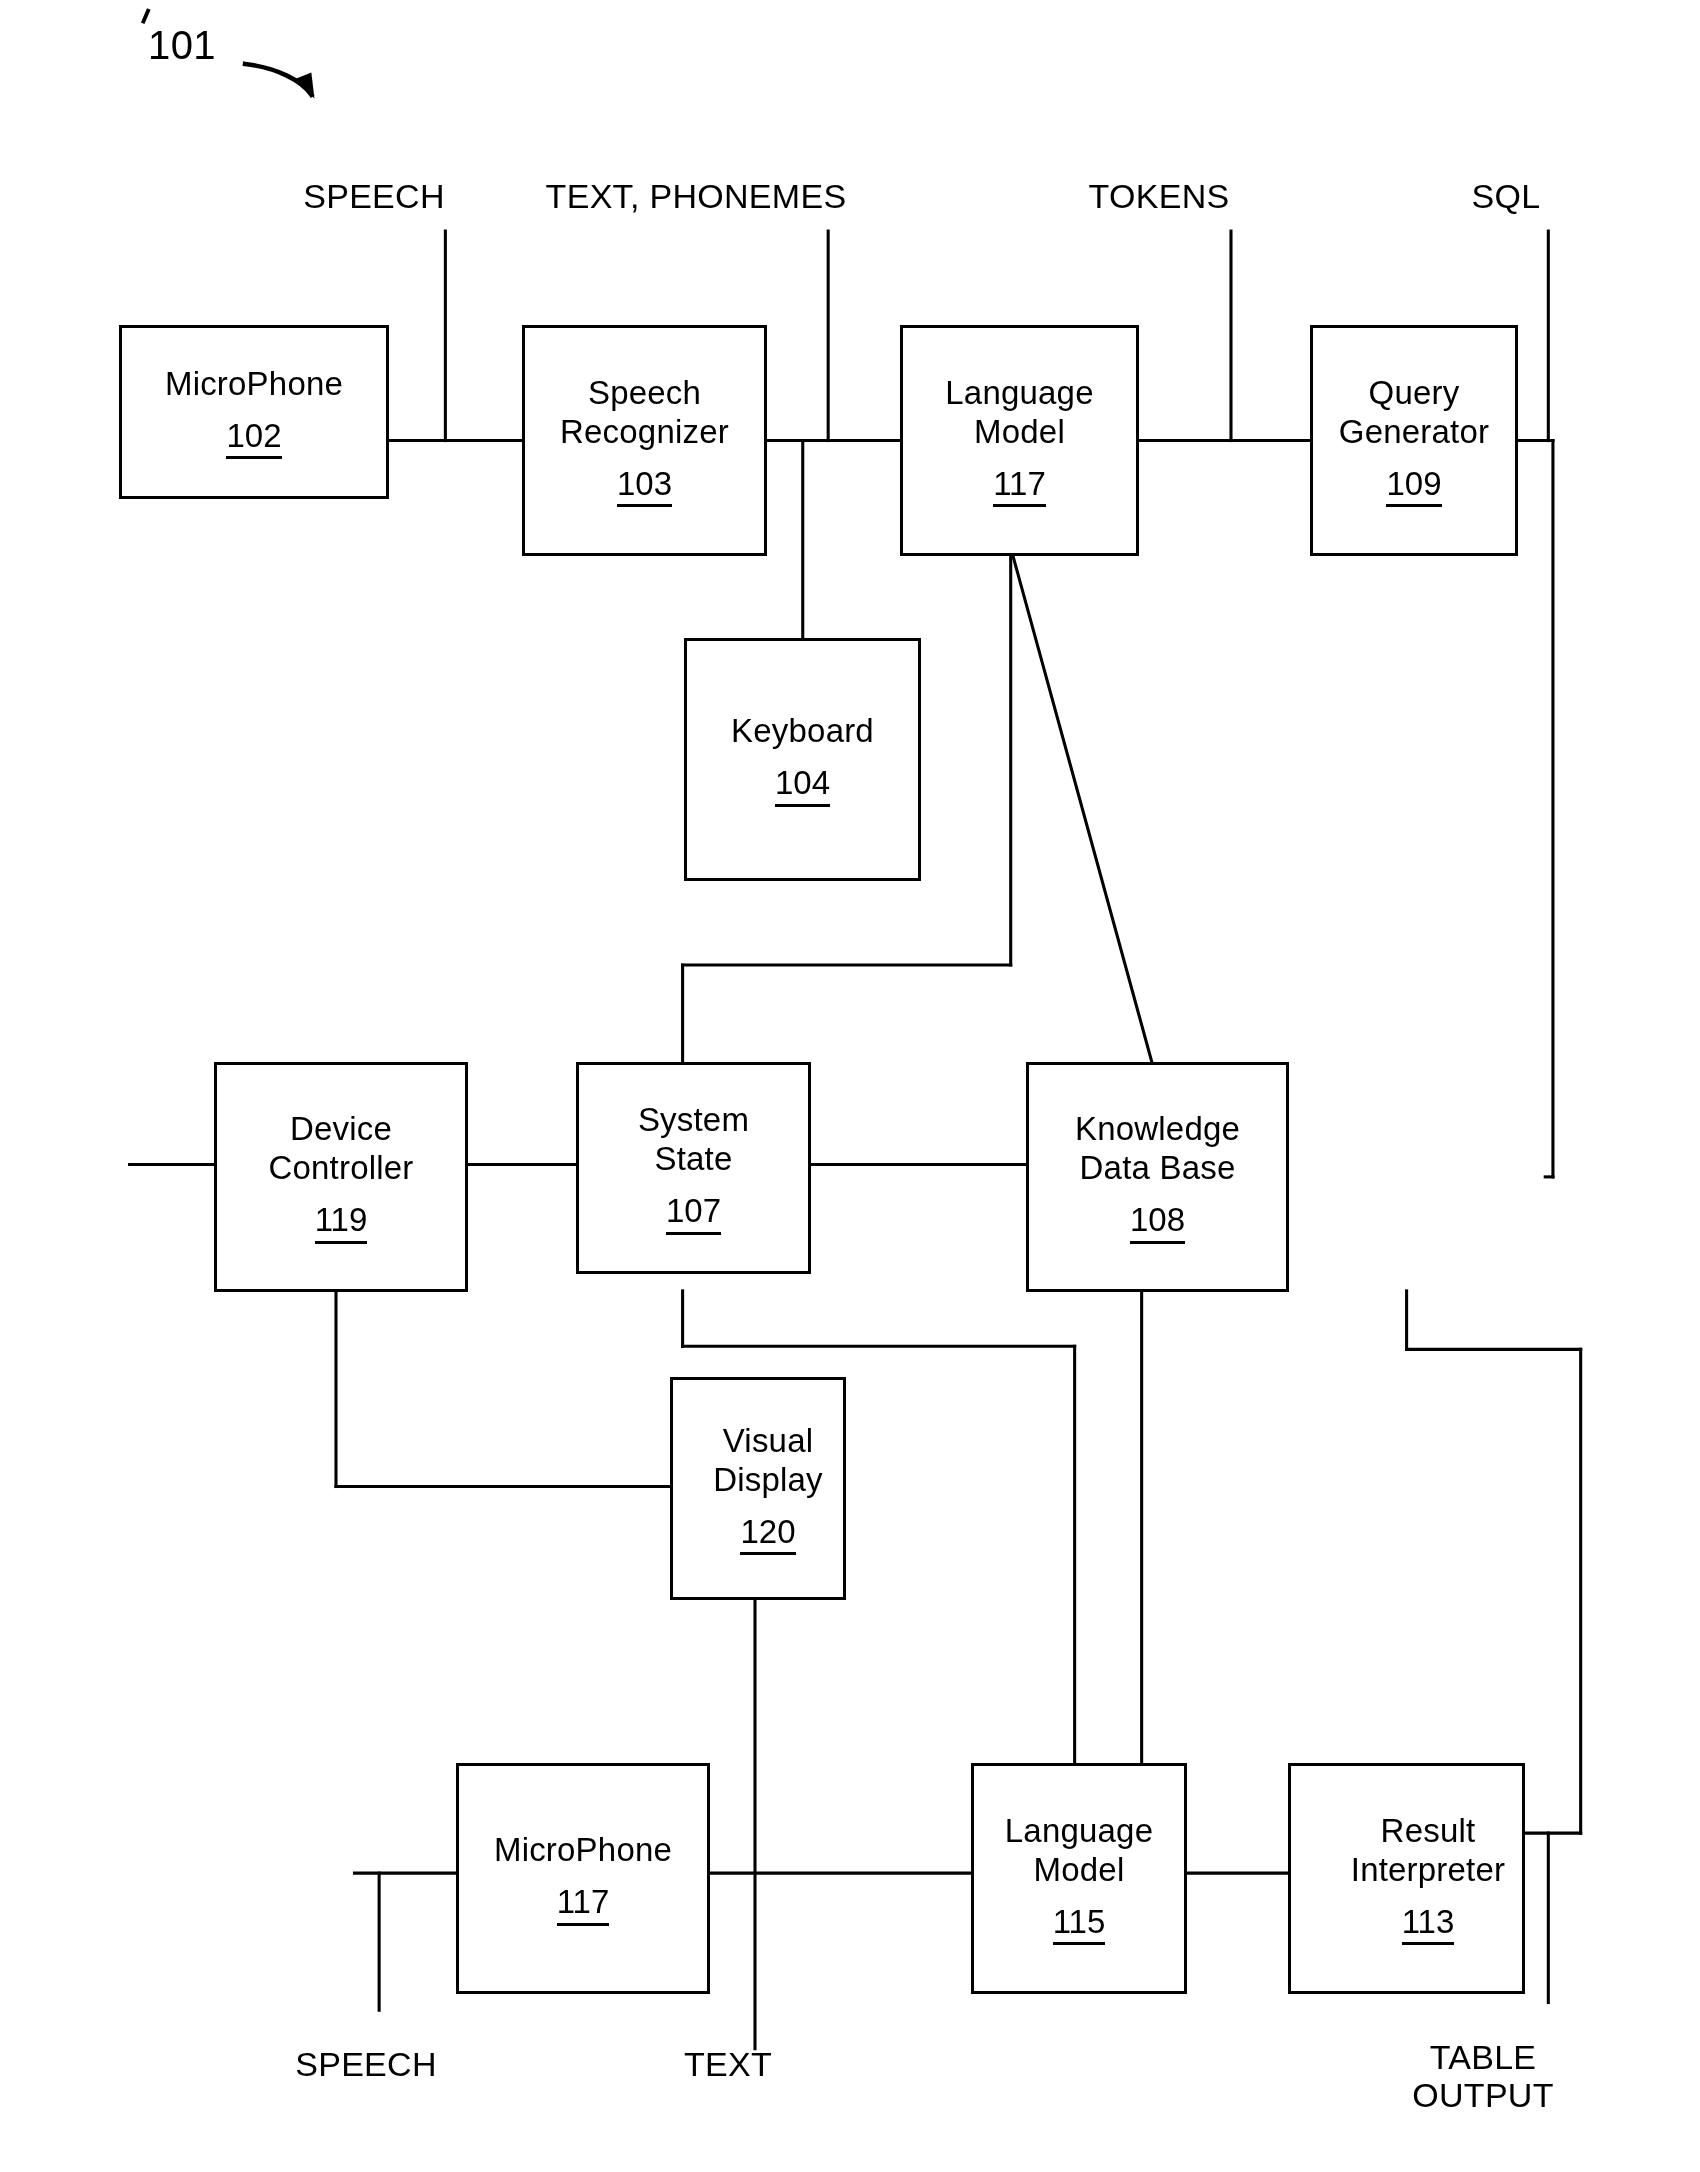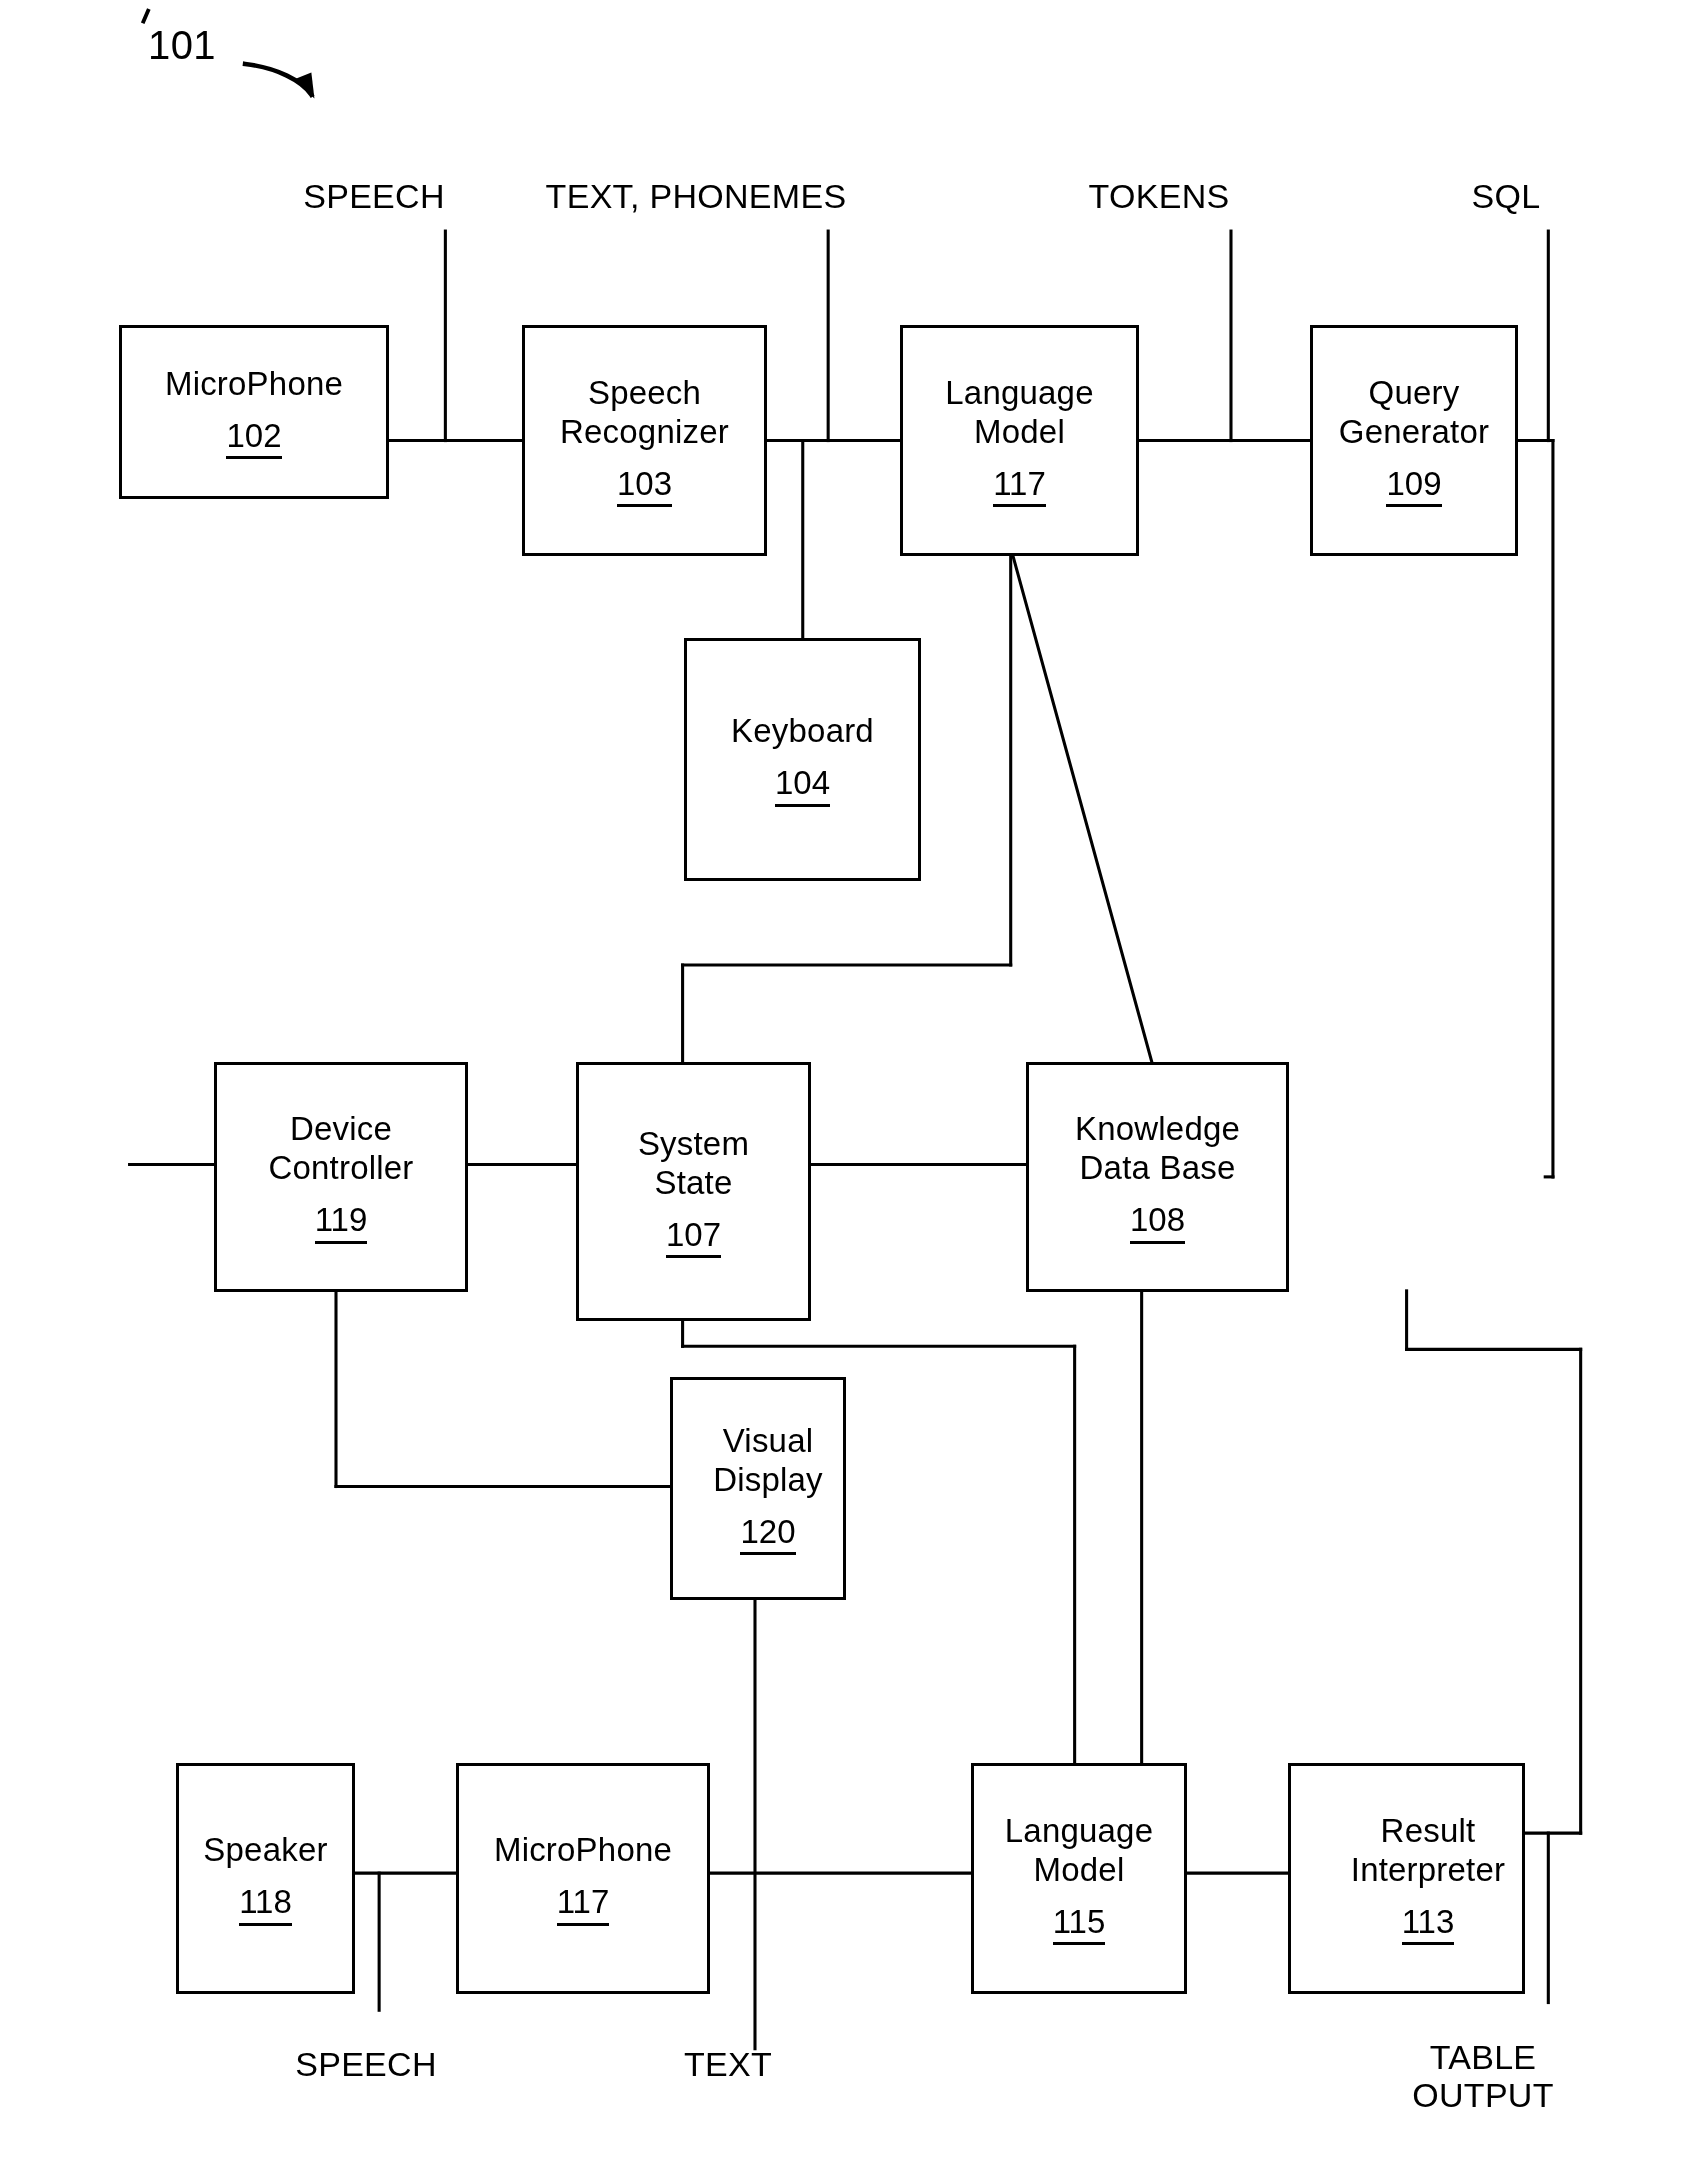--- a/index.html
+++ b/index.html
@@ -178,43 +178,39 @@
     <div class="title">Keyboard</div>
     <div class="refnum">104</div>
   </div>
 
   <div class="box" style="left:214px; top:1062px; width:254px; height:230px;">
     <div class="title">Device
 Controller</div>
     <div class="refnum">119</div>
   </div>
 
-  <div class="box" style="left:576px; top:1062px; width:235px; height:259px;">
+  <div class="box" style="left:576px; top:1062px; width:235px; height:212px;">
     <div class="title">System
 State</div>
     <div class="refnum">107</div>
   </div>
 
   <div class="box" style="left:1026px; top:1062px; width:263px; height:230px;">
     <div class="title">Knowledge
 Data Base</div>
     <div class="refnum">108</div>
   </div>
 
 
   <div class="box" style="left:670px; top:1377px; width:176px; height:223px;padding-left:20px;">
     <div class="title">Visual
 Display</div>
     <div class="refnum">120</div>
   </div>
 
-  <div class="box" style="left:176px; top:1763px; width:179px; height:231px;">
-    <div class="title">Speaker</div>
-    <div class="refnum">118</div>
-  </div>
 
   <div class="box" style="left:456px; top:1763px; width:254px; height:231px;">
     <div class="title">MicroPhone</div>
     <div class="refnum">117</div>
   </div>
 
   <div class="box" style="left:971px; top:1763px; width:216px; height:231px;">
     <div class="title">Language
 Model</div>
     <div class="refnum">115</div>

